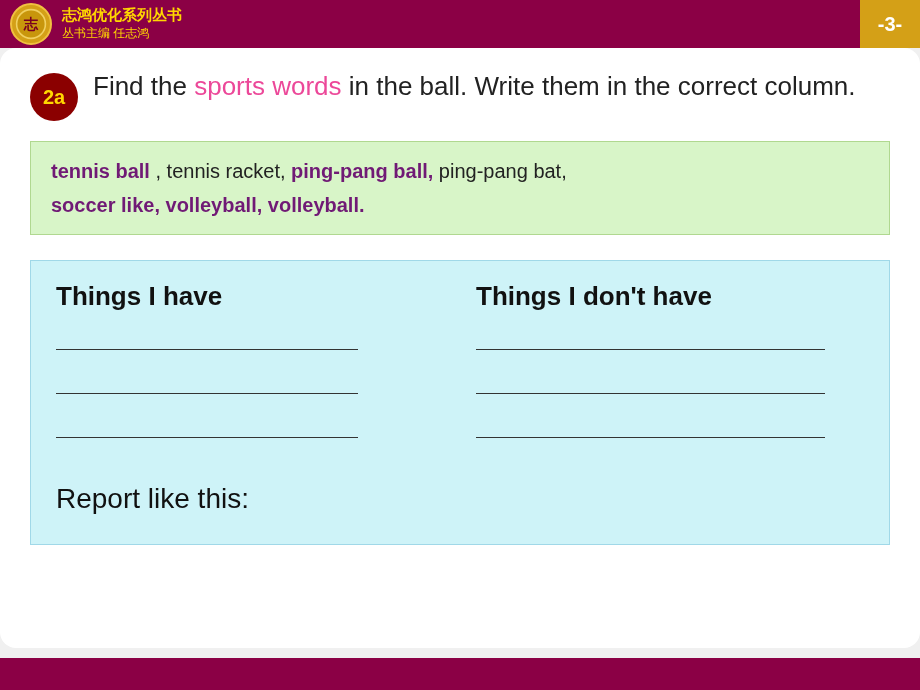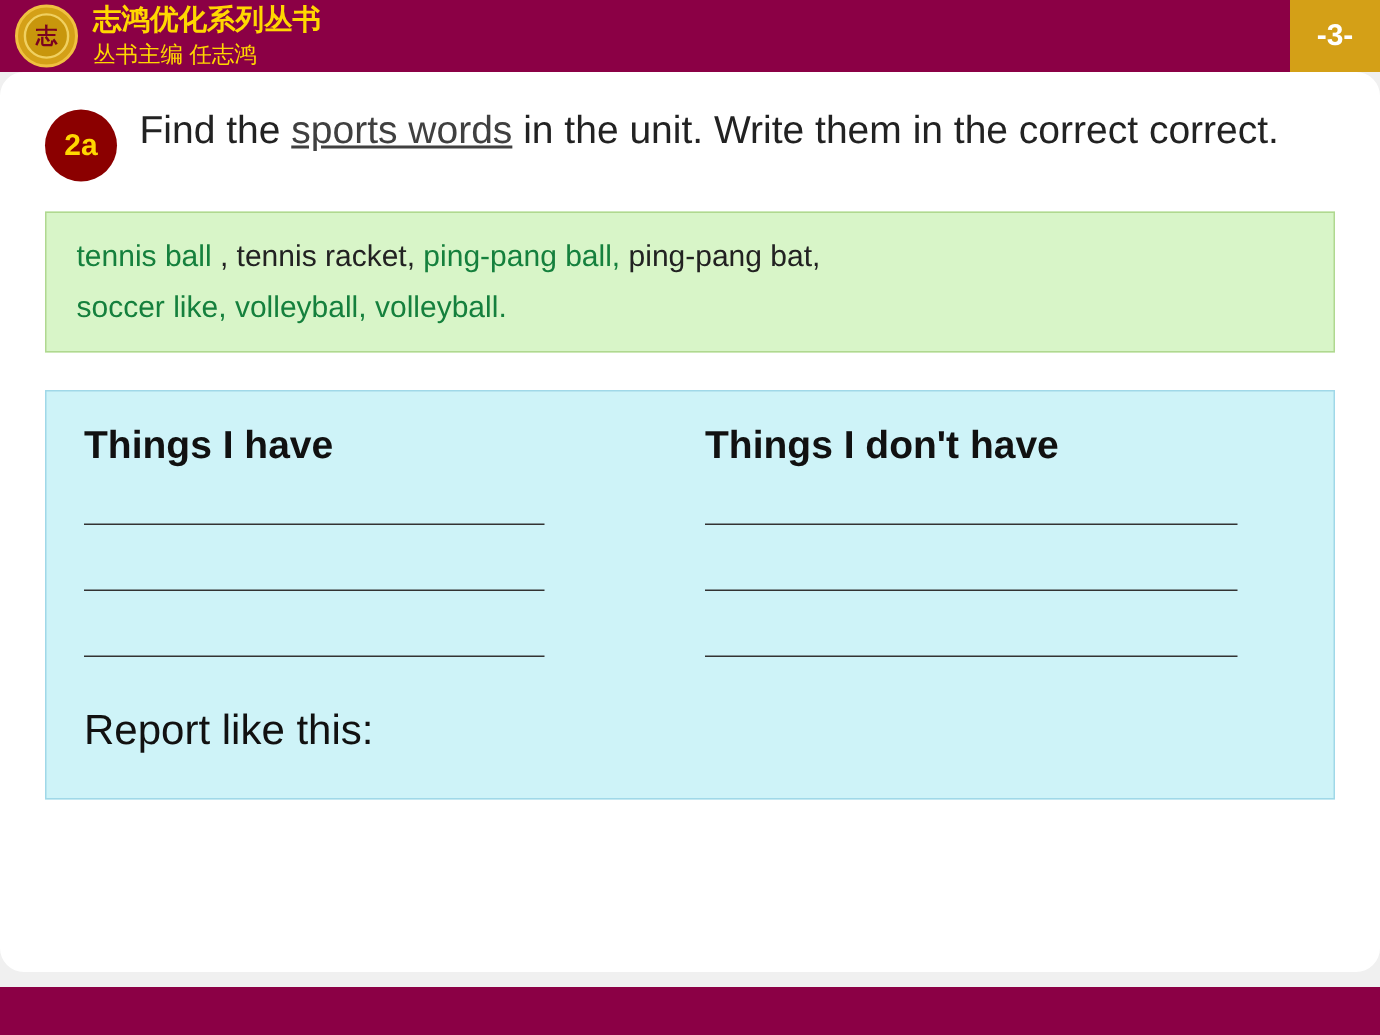--- a/index.html
+++ b/index.html
@@ -42,27 +42,27 @@
     }
 
     .header-text {
       color: #FFD700;
       font-size: 14px;
       margin-left: 10px;
       line-height: 1.3;
     }
 
     .header-text .title-line1 {
-      font-size: 19px;
+      font-size: 15px;
       font-weight: bold;
       font-family: Liberation Serif, serif;
     }
 
     .header-text .title-line2 {
-      font-size: 15px;
+      font-size: 12px;
     }
 
     .page-number {
       position: absolute;
       right: 0;
       top: 0;
       background: #d4a017;
       color: white;
       width: 60px;
       height: 48px;
@@ -104,53 +104,53 @@
       margin-top: 5px;
     }
 
     .exercise-instruction {
       font-size: 26px;
       color: #222;
       line-height: 1.4;
     }
 
     .sports-words-link {
-      color: #404040;
-      text-decoration: underline;
+      color: #ec4899;
     }
 
     
     .word-box {
       background: #d8f5c8;
       border: 1px solid #b0d890;
       padding: 12px 20px;
       font-size: 20px;
       line-height: 1.7;
       margin-bottom: 25px;
     }
 
     .word-highlight {
-      color: #15803d;
+      color: #701a75;
+      font-weight: bold;
     }
 
     .word-normal {
       color: #222;
     }
 
     
     .table-container {
       background: #cef3f8;
       border: 1px solid #a0d8e8;
       padding: 20px 25px 20px 25px;
     }
 
     .table-grid {
       display: grid;
       grid-template-columns: 1fr 1fr;
-      gap: 0;
+      gap: 12px;
     }
 
     .column-header {
       font-size: 26px;
       font-weight: bold;
       color: #111;
       padding-bottom: 10px;
     }
 
     .blank-line {
@@ -208,21 +208,21 @@
     <div class="title-line2">丛书主编 任志鸿</div>
   </div>
   <div class="page-number">-3-</div>
 </div>
 
 <div class="main-content">
 
   <div class="exercise-header">
     <div class="exercise-number">2a</div>
     <div class="exercise-instruction">
-      <span>Find the </span><span class="sports-words-link">sports words</span><span> in the unit. Write them in the correct correct.</span>
+      <span>Find the </span><span class="sports-words-link">sports words</span><span> in the ball. Write them in the correct column.</span>
     </div>
   </div>
 
   <div class="word-box">
     <div>
       <span class="word-highlight">tennis ball</span><span class="word-normal"> ,   </span><span class="word-normal">tennis racket,</span><span class="word-highlight"> ping-pang ball,</span><span class="word-normal"> ping-pang bat,</span>
     </div>
     <div>
       <span class="word-highlight">soccer like,</span><span class="word-normal">   </span><span class="word-highlight">volleyball,</span><span class="word-normal">    </span><span class="word-highlight">volleyball.</span>
     </div>

